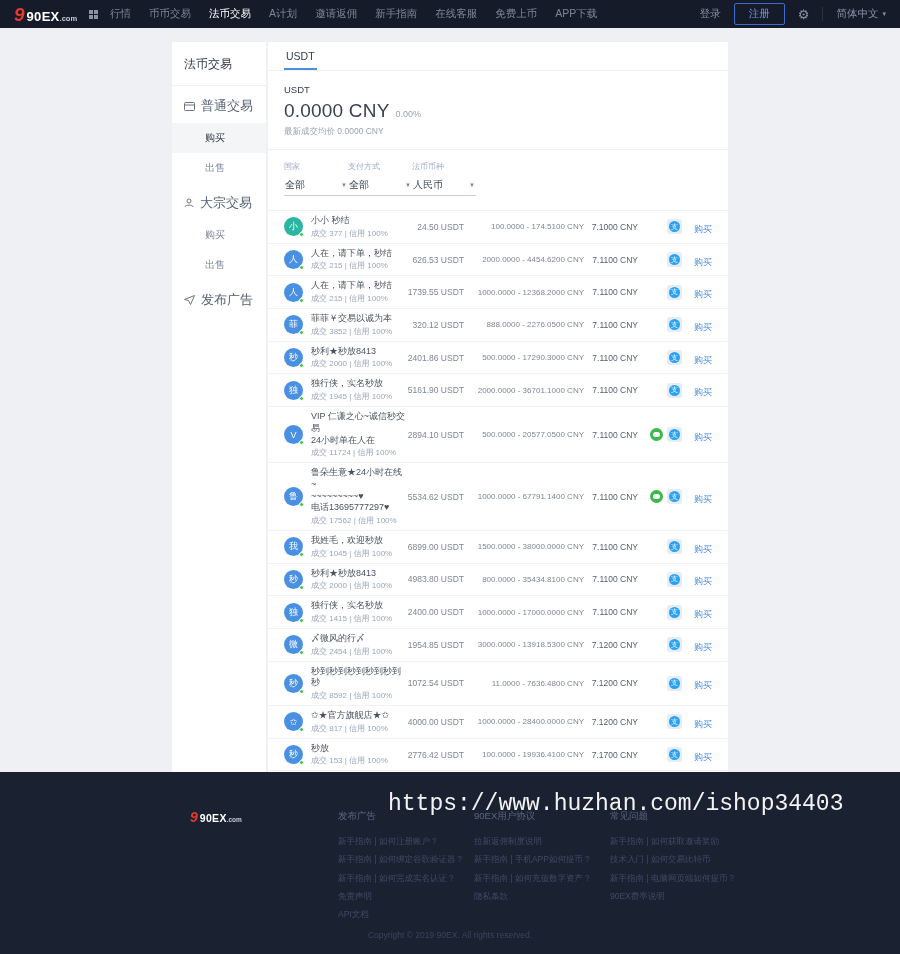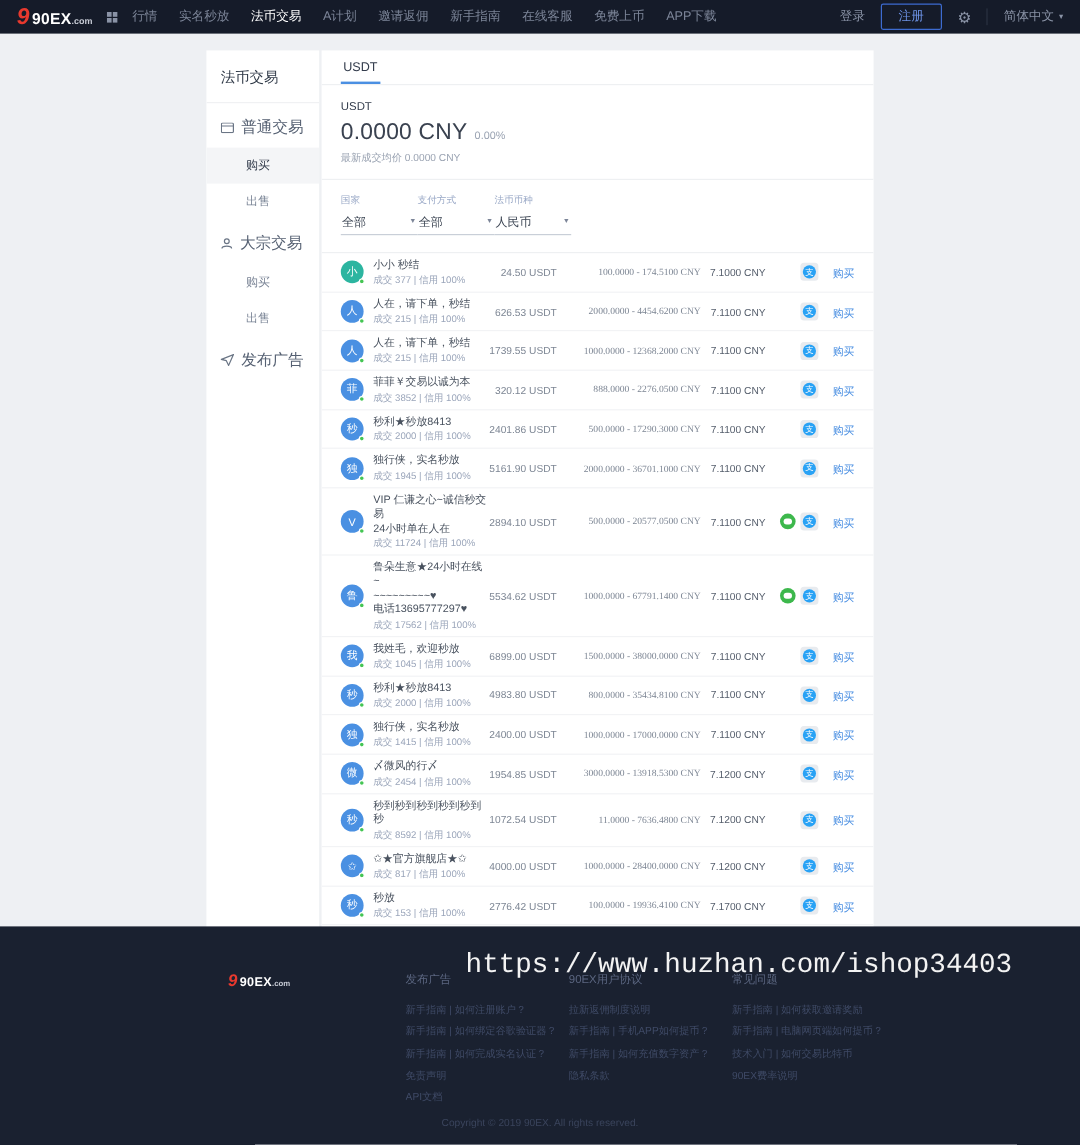--- a/index.html
+++ b/index.html
@@ -59,21 +59,21 @@
   .filter-caret { font-size: 6px; color: #7c8598; }
   .rows { flex: 1; }
   .trow { display: flex; align-items: center; padding: 4px 16px; border-bottom: 1px solid #f2f3f5; min-height: 31px; }
   .avatar-wrap { position: relative; margin-right: 8px; flex-shrink: 0; }
   .avatar { width: 19px; height: 19px; border-radius: 50%; color: #fff; font-size: 9px; display: flex; align-items: center; justify-content: center; overflow: hidden; }
   .online-dot { position: absolute; right: -1px; bottom: -1px; width: 5px; height: 5px; border-radius: 50%; background: #44c553; border: 1px solid #fff; }
   .trader-info { flex: 1; min-width: 0; overflow: hidden; }
   .trader-name { font-size: 9px; color: #49525f; line-height: 1.3; white-space: pre-line; }
   .trader-meta { font-size: 8px; color: #9aa5ba; margin-top: 1px; white-space: nowrap; }
   .col-amount { width: 58px; text-align: right; font-size: 8.5px; color: #7d8694; flex-shrink: 0; white-space: nowrap; }
-  .col-limit { width: 120px; text-align: right; font-size: 8px; color: #7d8694; flex-shrink: 0; white-space: nowrap; font-family: Liberation Serif, serif; }
+  .col-limit { width: 120px; text-align: right; font-size: 8px; color: #7d8694; flex-shrink: 0; white-space: nowrap; }
   .col-price { width: 54px; text-align: right; font-size: 8.5px; color: #555e6c; flex-shrink: 0; white-space: nowrap; }
   .col-pay { width: 44px; display: flex; justify-content: flex-end; align-items: center; gap: 4px; flex-shrink: 0; }
   .pay-alipay { width: 15px; height: 15px; border-radius: 3px; background: #e8ebef; display: flex; align-items: center; justify-content: center; }
   .pay-alipay-inner { width: 11px; height: 11px; border-radius: 50%; background: #29a2f5; color: #fff; font-size: 7px; display: flex; align-items: center; justify-content: center; }
   .pay-wechat { width: 13px; height: 13px; border-radius: 50%; background: #3db84c; position: relative; }
   .pay-wechat::before { content: ""; position: absolute; left: 3px; top: 4px; width: 7px; height: 5px; background: #fff; border-radius: 2.5px; }
   .col-action { width: 30px; text-align: right; flex-shrink: 0; }
   .buy-link { font-size: 9px; color: #4a8fe2; cursor: pointer; white-space: nowrap; }
   .pagination { display: flex; justify-content: flex-end; align-items: center; gap: 20px; padding: 10px 18px 12px; }
   .page-range { font-size: 8.5px; color: #6c7686; }
@@ -109,21 +109,21 @@
   <span class="grid-icon">
     <svg width="9" height="9" viewBox="0 0 9 9">
         <rect x="0" y="0" width="4" height="4" fill="#8a93a6"></rect>
         <rect x="5" y="0" width="4" height="4" fill="#8a93a6"></rect>
         <rect x="0" y="5" width="4" height="4" fill="#8a93a6"></rect>
         <rect x="5" y="5" width="4" height="4" fill="#8a93a6"></rect>
       </svg>
   </span>
   <div class="nav-menu">
       <div class="nav-item">行情</div>
-      <div class="nav-item">实名秒放</div>
+      <div class="nav-item">币币交易</div>
       <div class="nav-item active">法币交易</div>
       <div class="nav-item">A计划</div>
       <div class="nav-item">邀请返佣</div>
       <div class="nav-item">新手指南</div>
       <div class="nav-item">在线客服</div>
       <div class="nav-item">免费上币</div>
       <div class="nav-item">APP下载</div>
     </div>
   <div class="nav-right">
     <span class="login-link">登录</span>
@@ -534,19 +534,19 @@
       <div class="footer-col">
         <div class="footer-col-title">90EX用户协议</div>
         <div class="footer-link">拉新返佣制度说明</div>
         <div class="footer-link">新手指南 | 手机APP如何提币？</div>
         <div class="footer-link">新手指南 | 如何充值数字资产？</div>
         <div class="footer-link">隐私条款</div>
       </div>
       <div class="footer-col">
         <div class="footer-col-title">常见问题</div>
         <div class="footer-link">新手指南 | 如何获取邀请奖励</div>
+        <div class="footer-link">技术入门 | 如何交易比特币</div>
         <div class="footer-link">新手指南 | 电脑网页端如何提币？</div>
-        <div class="footer-link">技术入门 | 如何交易比特币</div>
         <div class="footer-link">90EX费率说明</div>
       </div>
     </div>
   <div class="copyright">Copyright © 2019 90EX. All rights reserved.</div>
 </div>
 
 </body></html>

